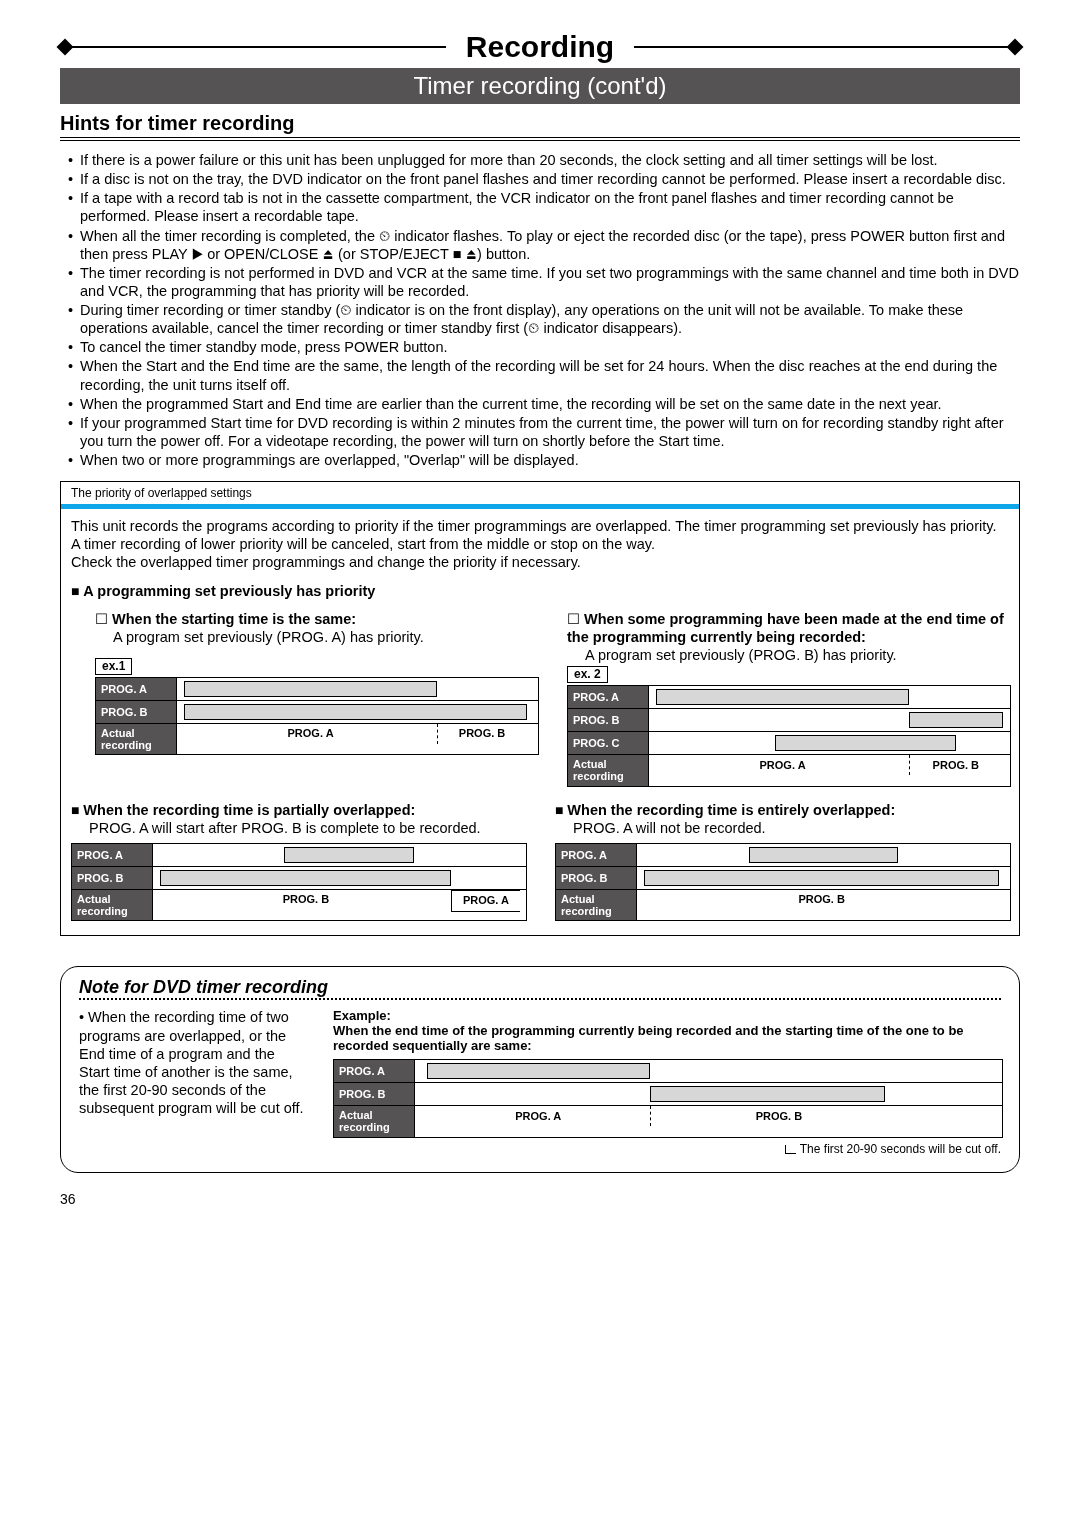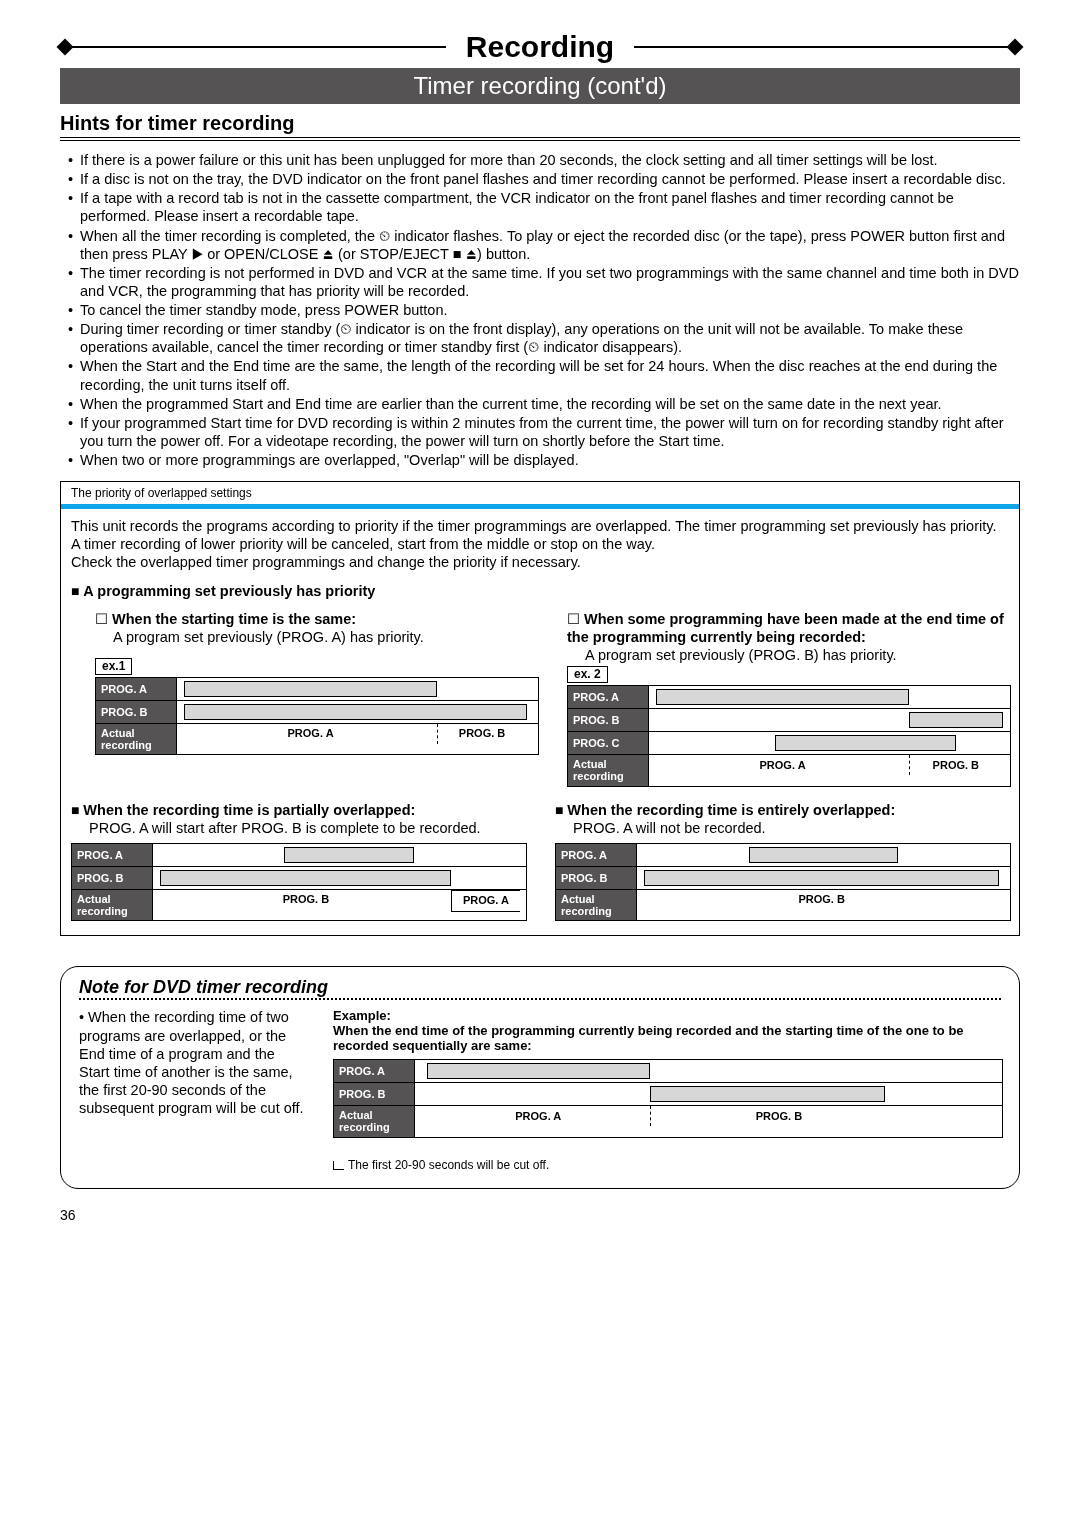--- a/index.html
+++ b/index.html
@@ -169,22 +169,22 @@
   }
   .dotted-divider {
     border-top: 2px dotted #000;
     margin: 4px 0 8px 0;
   }
   .note-flex { display:flex; gap:24px; }
   .note-left { flex:0 0 230px; font-size:14.5px; line-height:1.25; }
   .note-right { flex:1; font-size:13px; }
   .footnote {
     font-size:12px;
-    text-align:left;
-    margin-top:20px;
+    text-align:right;
+    margin-top:4px;
   }
   .footnote-tick {
     border-left:1px solid #000;
     border-bottom:1px solid #000;
     display:inline-block;
     width:10px;height:8px;
     margin-right:4px;
     vertical-align:middle;
   }
   .page-num { font-size:14px; margin-top:18px; }
@@ -202,22 +202,22 @@
 <div class="subheader-bar">Timer recording (cont'd)</div>
 
 <div class="section-heading">Hints for timer recording</div>
 
 <ul class="hints">
   <li>If there is a power failure or this unit has been unplugged for more than 20 seconds, the clock setting and all timer settings will be lost.</li>
   <li>If a disc is not on the tray, the DVD indicator on the front panel flashes and timer recording cannot be performed. Please insert a recordable disc.</li>
   <li>If a tape with a record tab is not in the cassette compartment, the VCR indicator on the front panel flashes and timer recording cannot be performed. Please insert a recordable tape.</li>
   <li>When all the timer recording is completed, the ⏲ indicator flashes. To play or eject the recorded disc (or the tape), press POWER button first and then press PLAY ▶ or OPEN/CLOSE ⏏ (or STOP/EJECT ■ ⏏) button.</li>
   <li>The timer recording is not performed in DVD and VCR at the same time. If you set two programmings with the same channel and time both in DVD and VCR, the programming that has priority will be recorded.</li>
+  <li>During timer recording or timer standby (⏲ indicator is on the front display), any operations on the unit will not be available. To make these operations available, cancel the timer recording or timer standby first (⏲ indicator disappears).</li>
   <li>To cancel the timer standby mode, press POWER button.</li>
-  <li>During timer recording or timer standby (⏲ indicator is on the front display), any operations on the unit will not be available. To make these operations available, cancel the timer recording or timer standby first (⏲ indicator disappears).</li>
   <li>When the Start and the End time are the same, the length of the recording will be set for 24 hours. When the disc reaches at the end during the recording, the unit turns itself off.</li>
   <li>When the programmed Start and End time are earlier than the current time, the recording will be set on the same date in the next year.</li>
   <li>If your programmed Start time for DVD recording is within 2 minutes from the current time, the power will turn on for recording standby right after you turn the power off. For a videotape recording, the power will turn on shortly before the Start time.</li>
   <li>When two or more programmings are overlapped, "Overlap" will be displayed.</li>
 </ul>
 
 <div class="box">
   <div class="box-heading">The priority of overlapped settings</div>
   <div class="box-body">
     <div>This unit records the programs according to priority if the timer programmings are overlapped. The timer programming set previously has priority.</div>

